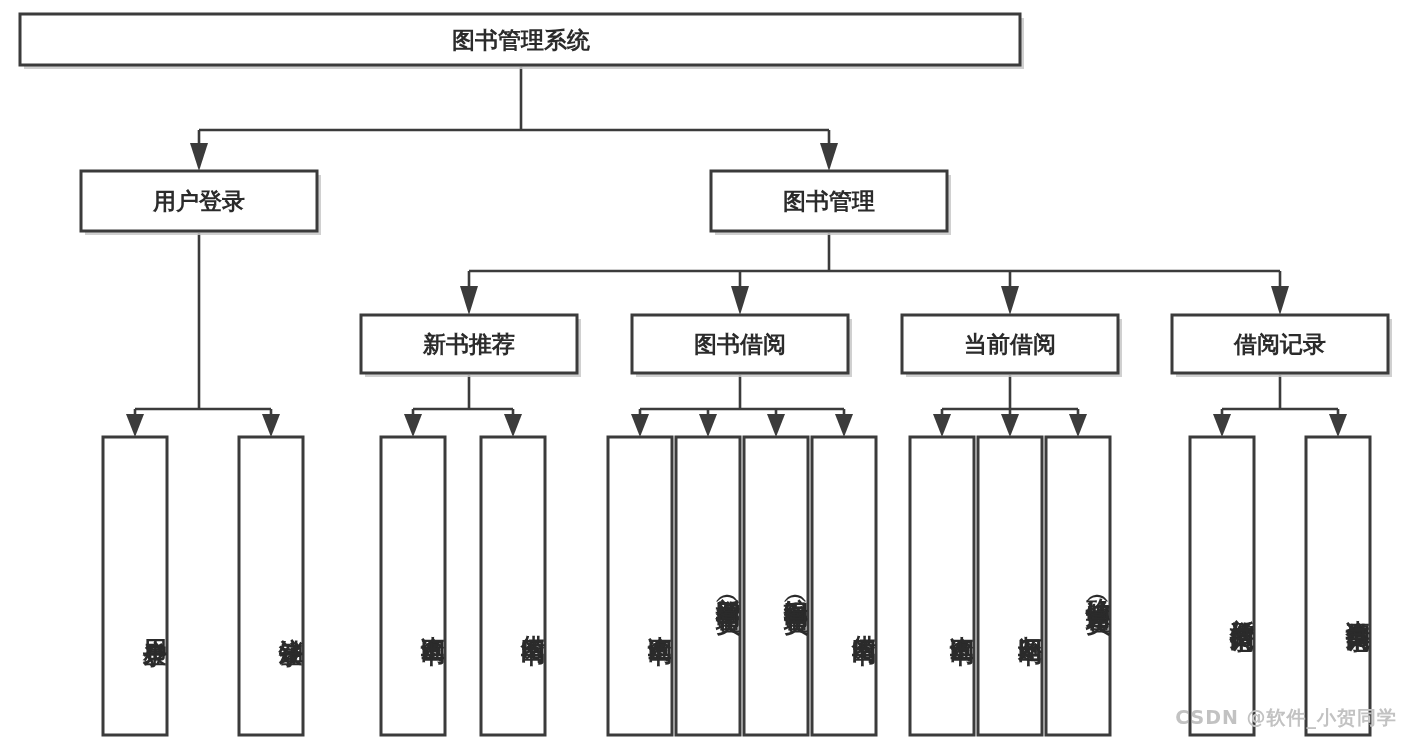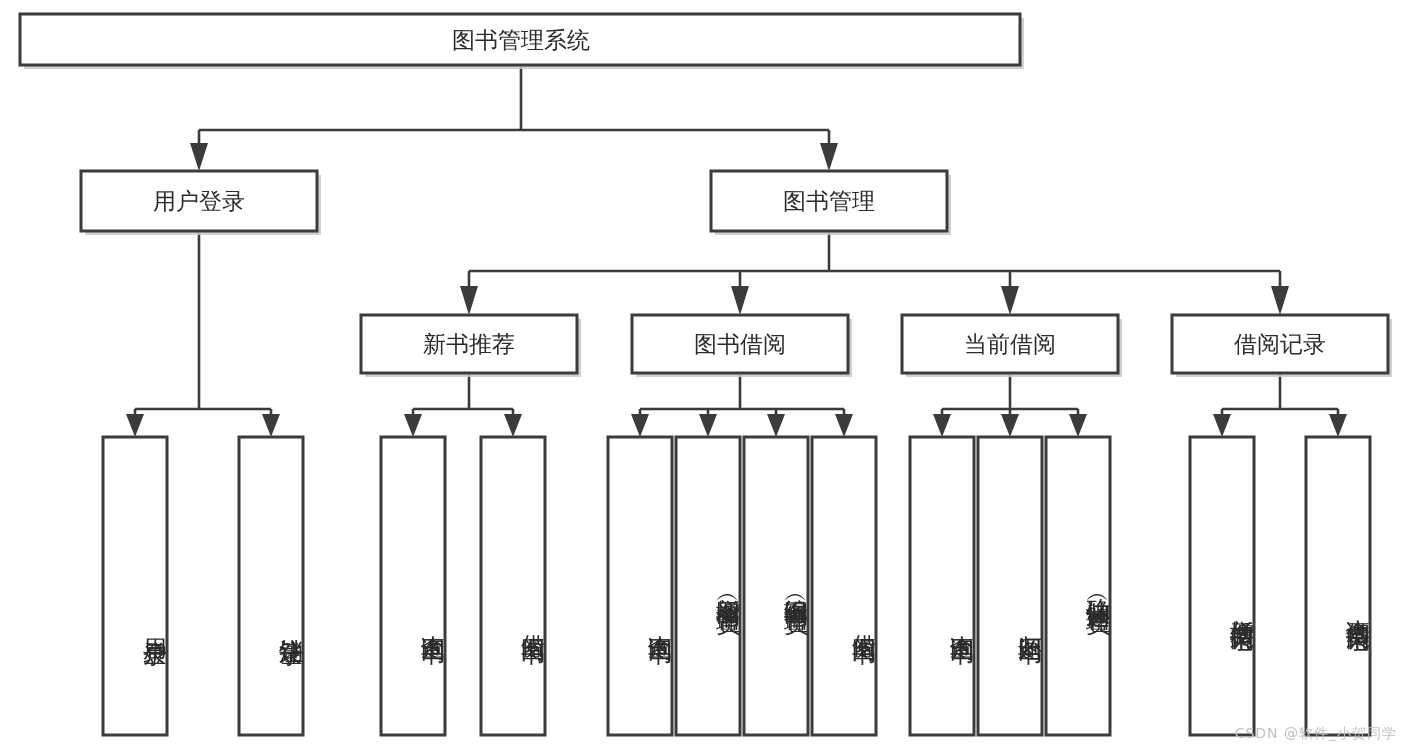--- a/index.html
+++ b/index.html
@@ -11,20 +11,21 @@
     width: 1405px;
     height: 747px;
     font-family: "DejaVu Sans", "Liberation Sans", sans-serif;
     overflow: hidden;
   }
   #diagram-root {
     position: relative;
     width: 1405px;
     height: 747px;
     background: #ffffff;
+    font-weight: bold;
   }
   svg#tree-svg {
     position: absolute;
     left: 0;
     top: 0;
     width: 1405px;
     height: 747px;
     display: block;
   }
   .node-box {
@@ -67,23 +68,23 @@
     text-align: center;
     display: flex;
     align-items: flex-start;
     justify-content: center;
     pointer-events: none;
     user-select: none;
   }
   #watermark {
     position: absolute;
     right: 8px;
-    bottom: 4px;
-    font-family: "DejaVu Sans", "Liberation Sans", sans-serif;
-    font-size: 14px;
+    bottom: 16px;
+    font-family: "DejaVu Sans", "Liberation Sans", sans-serif;
+    font-size: 19px;
     color: #c2c2c2;
     letter-spacing: 1px;
     user-select: none;
   }
 </style>
 </head>
 <body>
 
 <div id="diagram-root">
 

